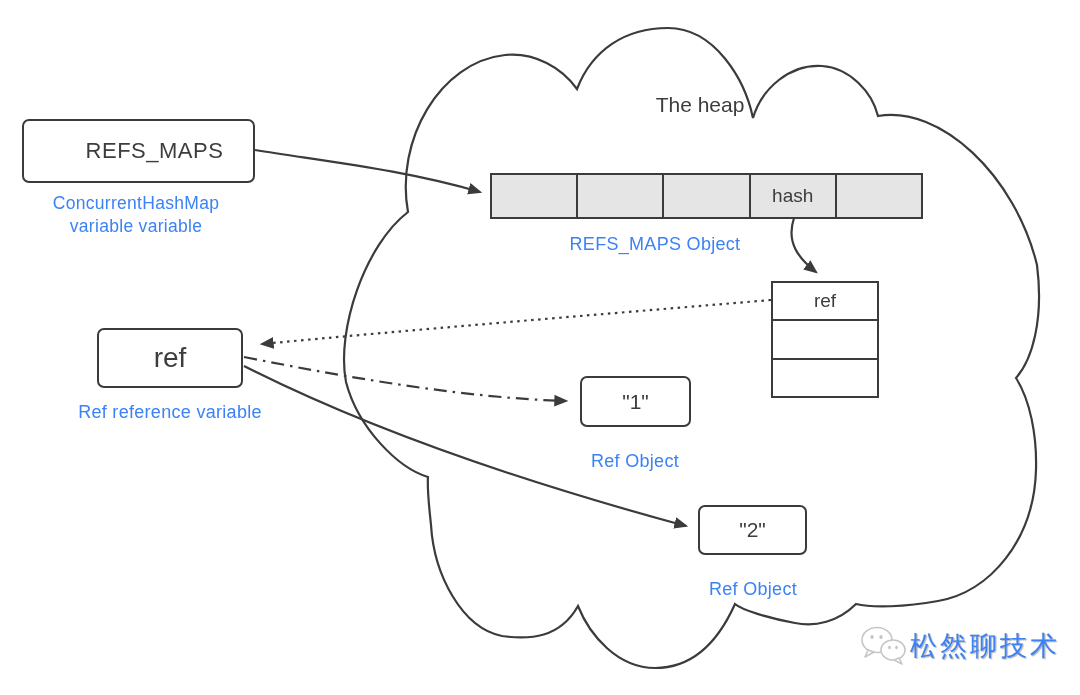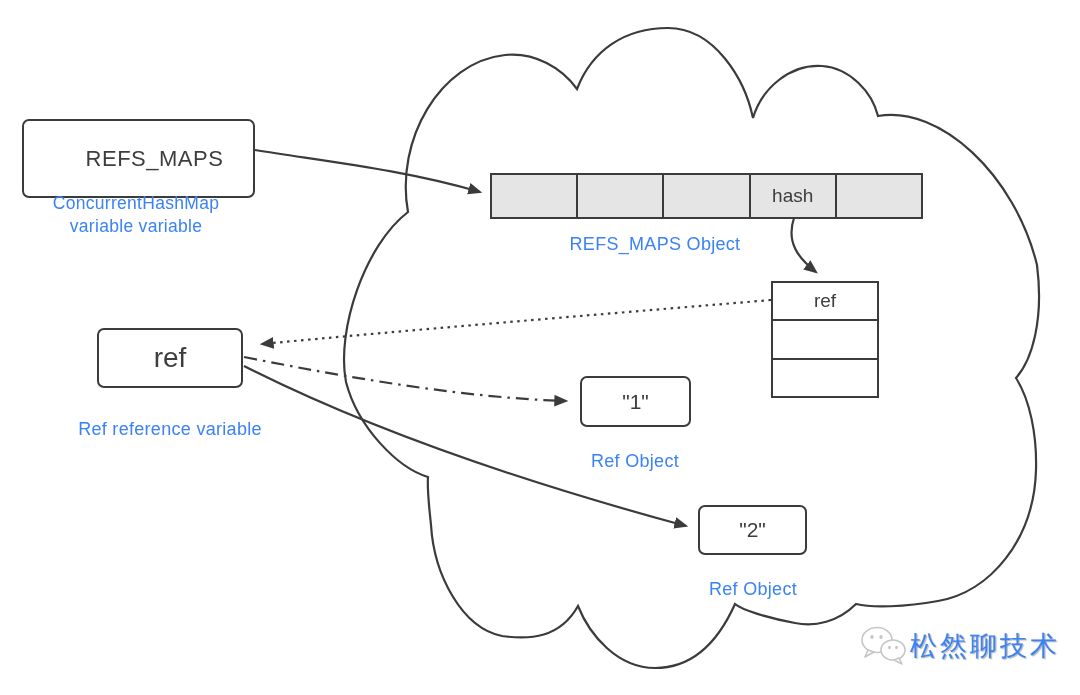--- a/index.html
+++ b/index.html
@@ -121,22 +121,23 @@
 
     <path d="M794 218 C786 242 798 258 816 272" fill="none" stroke="#3b3b3b" stroke-width="2.2" marker-end="url(#ah)"></path>
 
     <path d="M771 300 C580 316 410 330 262 344" fill="none" stroke="#3b3b3b" stroke-width="2.2" stroke-dasharray="2.5 4.5" marker-end="url(#ah)"></path>
 
     <path d="M244 357 C360 380 470 398 566 401" fill="none" stroke="#3b3b3b" stroke-width="2.2" stroke-dasharray="13 6 2.5 6" marker-end="url(#ah)"></path>
 
     <path d="M244 366 C390 440 560 492 686 526" fill="none" stroke="#3b3b3b" stroke-width="2.2" marker-end="url(#ah)"></path>
   </svg>
 
+  <div class="title" style="left:600px;top:93px;width:200px;">The heap</div>
 
-  <div class="box" style="left:22px;top:119px;width:233px;height:79px;padding-left:32px;">
+  <div class="box" style="left:22px;top:119px;width:233px;height:64px;padding-left:32px;">
     <span class="lbl-refsmaps">REFS_MAPS</span>
   </div>
   <div class="caption" style="left:22px;top:192px;width:228px;">
     <div>ConcurrentHashMap</div>
     <div>variable variable</div>
   </div>
 
   <div class="hrow" style="left:490px;top:173px;width:433px;height:46px;">
     <div class="cell"></div>
     <div class="cell"></div>
@@ -148,21 +149,21 @@
 
   <div class="vtable" style="left:771px;top:281px;width:108px;height:117px;">
     <div class="vcell">ref</div>
     <div class="vcell"></div>
     <div class="vcell"></div>
   </div>
 
   <div class="box" style="left:97px;top:328px;width:146px;height:60px;">
     <span class="lbl-ref">ref</span>
   </div>
-  <div class="caption" style="left:60px;top:418px;width:220px;font-size:18px;">Ref reference variable</div>
+  <div class="caption" style="left:60px;top:401px;width:220px;font-size:18px;">Ref reference variable</div>
 
   <div class="box" style="left:580px;top:376px;width:111px;height:51px;border-width:2.2px;">
     <span class="lbl-obj">"1"</span>
   </div>
   <div class="caption" style="left:535px;top:450px;width:200px;font-size:18px;">Ref Object</div>
 
   <div class="box" style="left:698px;top:505px;width:109px;height:50px;border-width:2.2px;">
     <span class="lbl-obj">"2"</span>
   </div>
   <div class="caption" style="left:653px;top:578px;width:200px;font-size:18px;">Ref Object</div>

